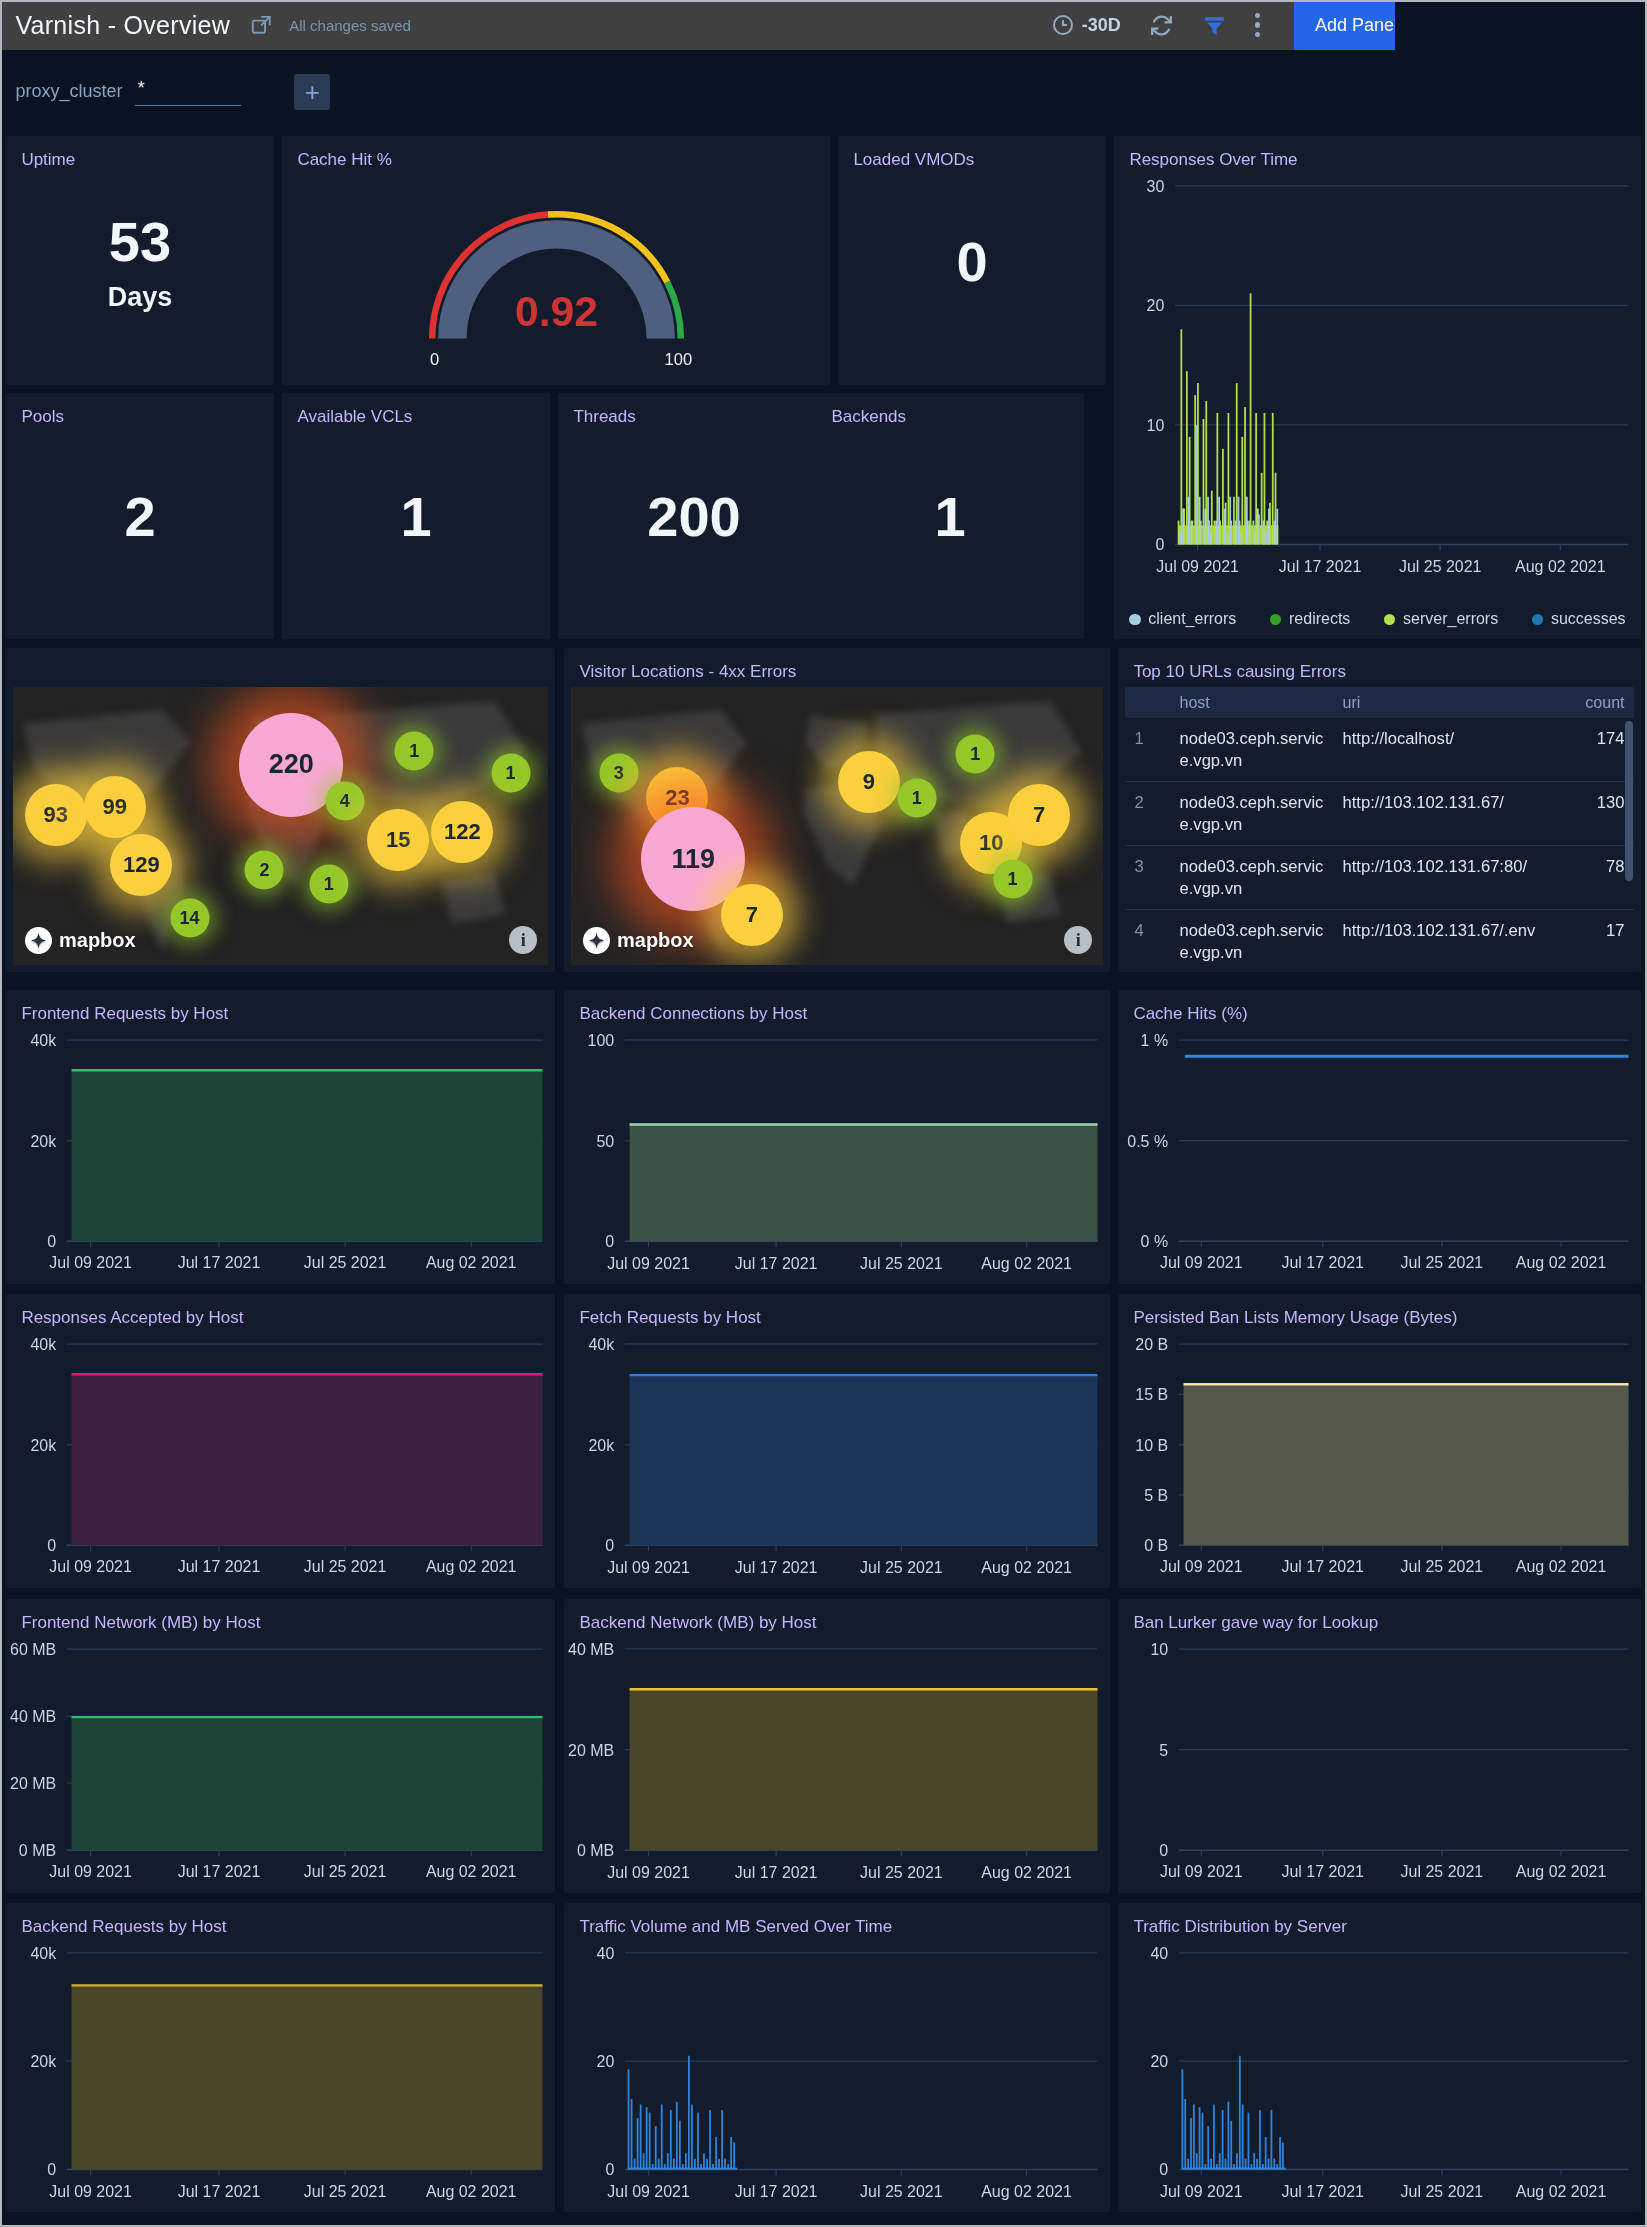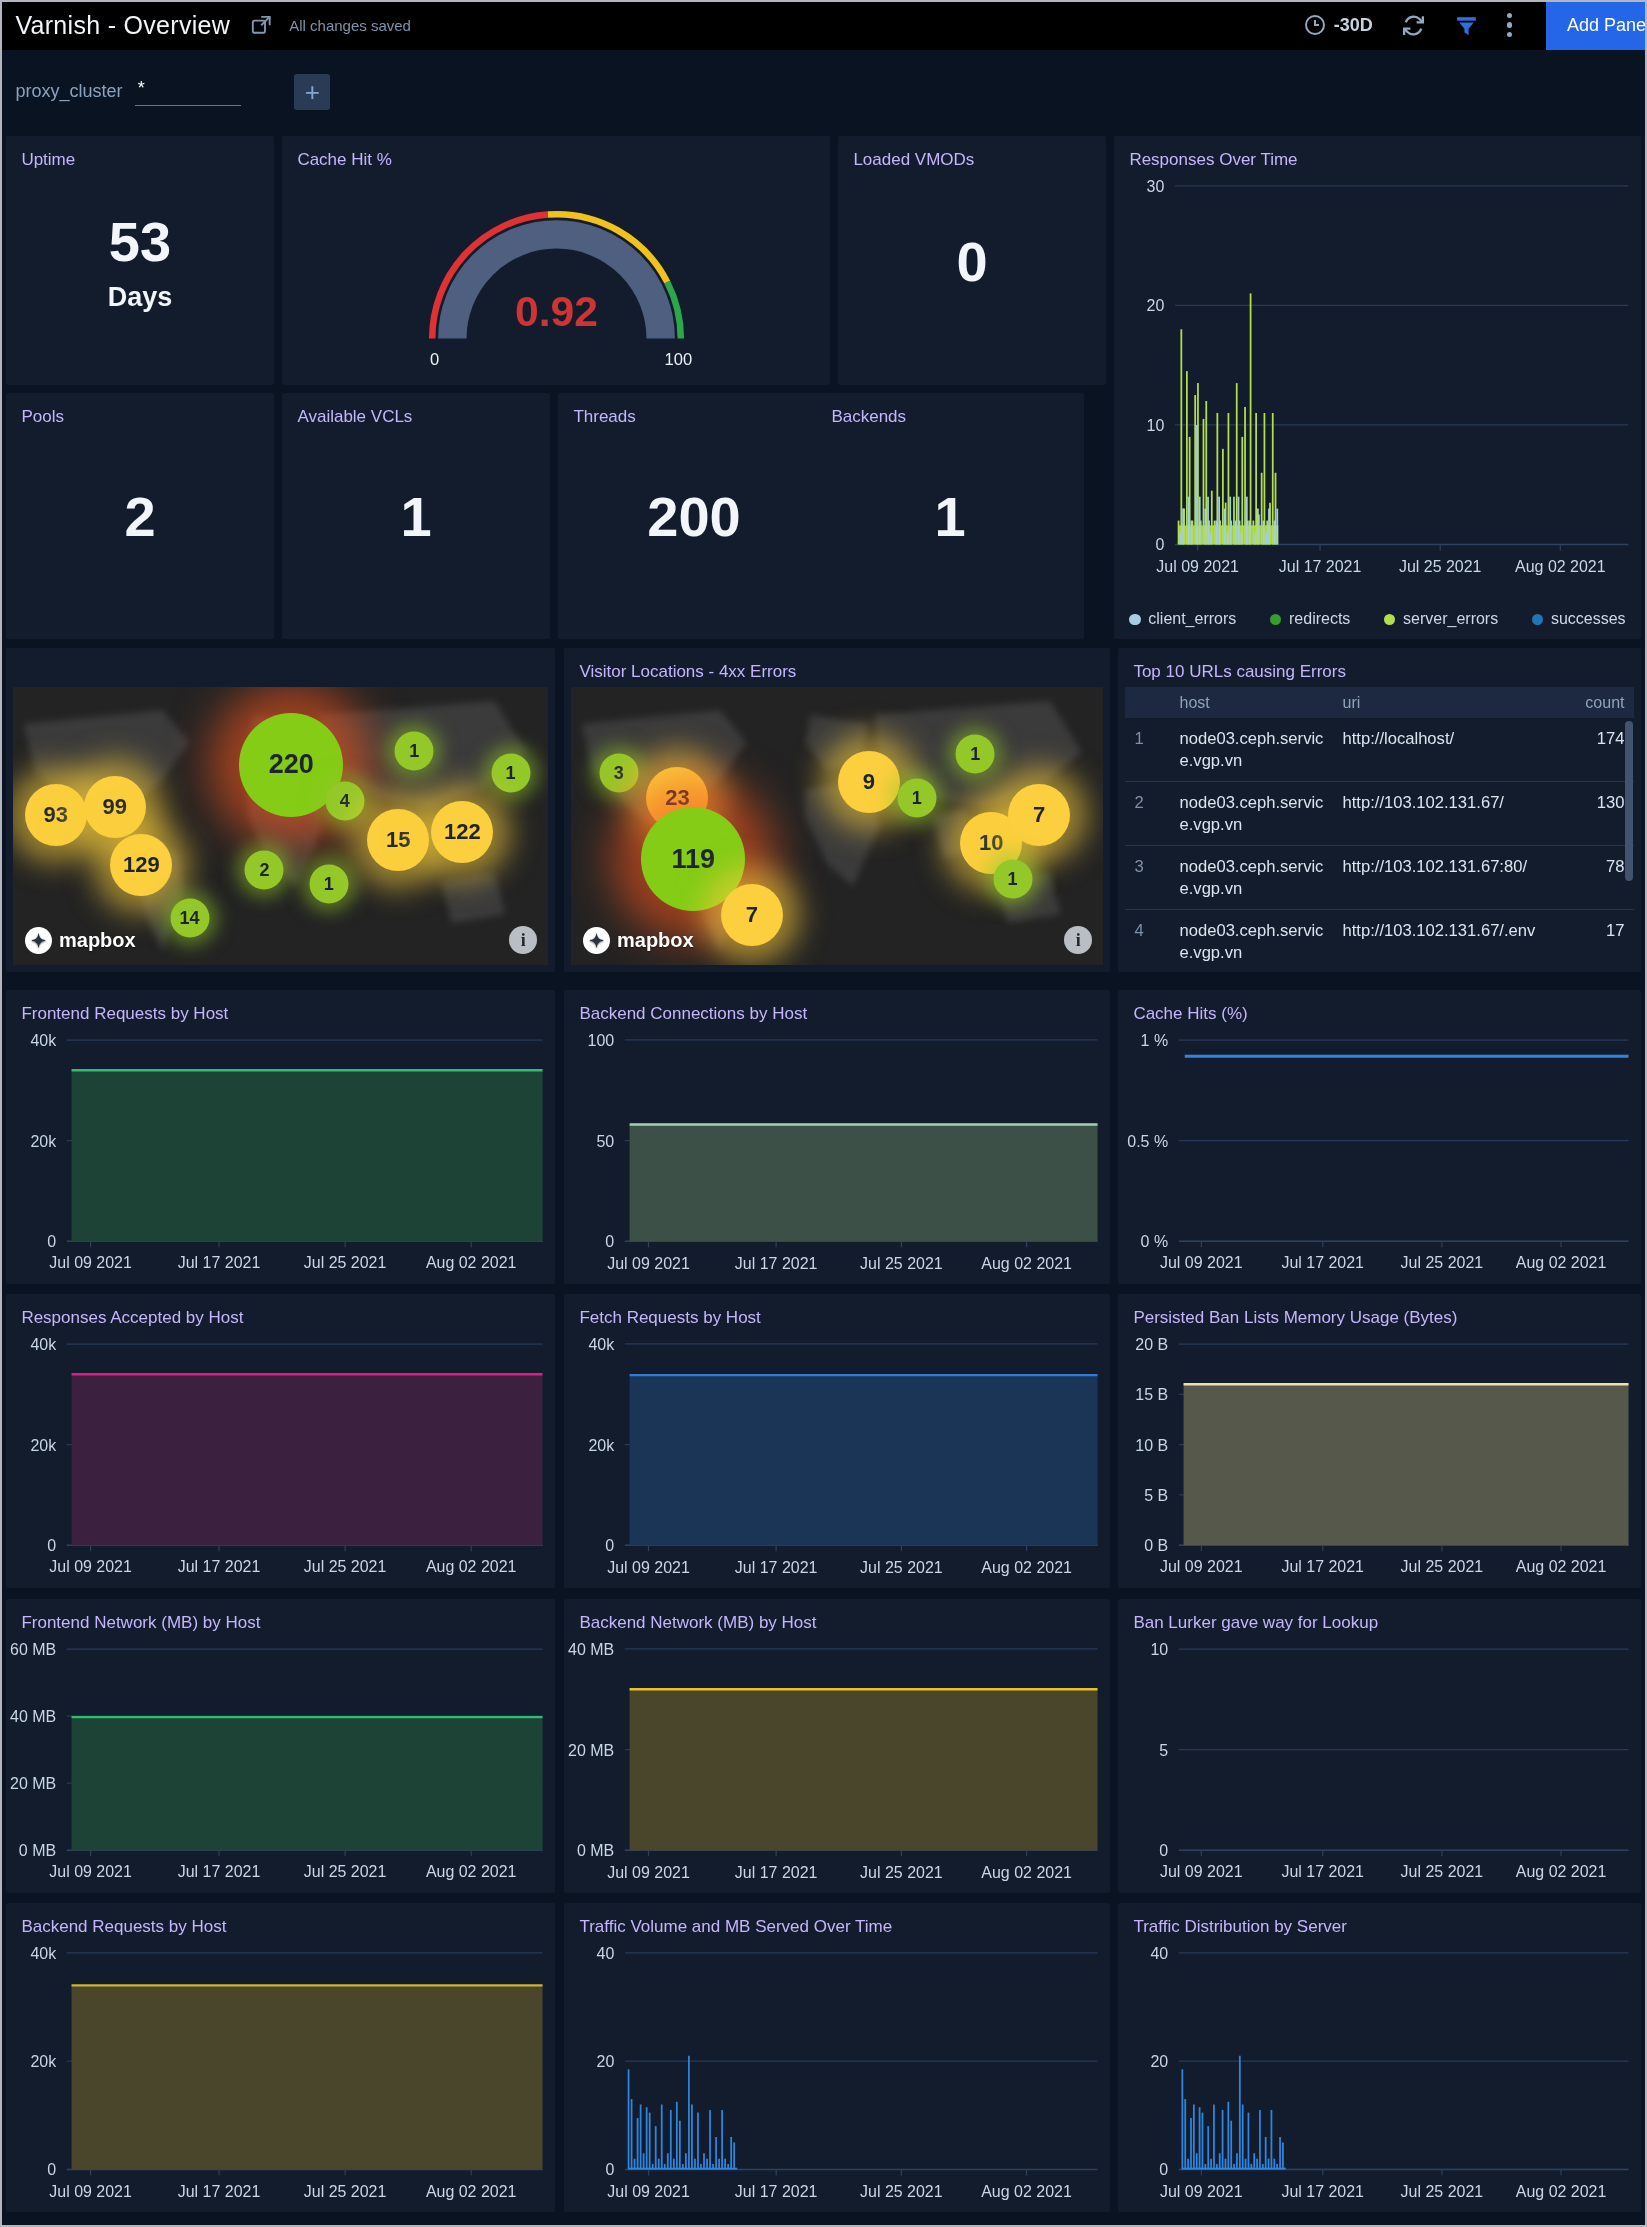--- a/index.html
+++ b/index.html
@@ -1,18 +1,18 @@
 <!DOCTYPE html>
 <html style="font-size:9.5px"><head>
 <meta charset="utf-8">
 <style>
   html,body{margin:0;padding:0;background:#0a1322;}
   body{width:1647px;height:2227px;position:relative;font-family:"Liberation Sans",sans-serif;overflow:hidden;}
   .frame{position:absolute;inset:0;border:2.4px solid #b3b7bd;pointer-events:none;z-index:99;}
-  .header{position:absolute;left:0;top:0;width:1647px;height:50px;background:#000000;display:flex;align-items:center;}
+  .header{position:absolute;left:0;top:0;width:1395px;height:50px;background:#404040;display:flex;align-items:center;}
   .h-title{color:#f2f6fa;font-size:25px;font-weight:400;margin-left:15.4px;letter-spacing:0.3px;}
   .share{margin-left:20px;display:flex;align-items:center;}
   .saved{color:#7d93ad;font-size:15px;margin-left:16.6px;}
   .h-right{position:absolute;right:0;top:0;height:50px;display:flex;align-items:center;gap:28px;padding-right:0;}
   .h-ico{display:flex;align-items:center;gap:7px;color:#c6d4e2;font-size:18px;font-weight:bold;cursor:pointer;}
   .kebab{display:flex;flex-direction:column;gap:4.1px;}
   .kebab i{width:5.3px;height:5.3px;border-radius:50%;background:#93a9c0;}
   .addpanel{background:#2566e8;color:#fff;border:none;font-size:18px;font-family:inherit;height:50px;padding:0 18px 0 21px;margin-left:6px;cursor:pointer;white-space:nowrap;width:101px;overflow:hidden;text-align:left;}
   .varbar{position:absolute;left:0;top:50px;width:1647px;height:83px;display:flex;align-items:center;}
   .vlabel{color:#8aa2bd;font-size:18px;margin-left:15.4px;}
@@ -30,21 +30,21 @@
   .legitem{display:flex;align-items:center;gap:7.7px;}
   .dot{width:11.2px;height:11.2px;border-radius:50%;display:inline-block;}
   .mapcanvas{position:absolute;left:7px;right:7px;top:39px;bottom:7px;background:#232323;overflow:hidden;}
   .landmass{position:absolute;inset:0;width:100%;height:100%;filter:blur(3.6px);opacity:.95;}
   .bubble{position:absolute;transform:translate(-50%,-50%);border-radius:50%;display:flex;align-items:center;justify-content:center;color:#1d2530;font-weight:bold;z-index:2;}
   .sm{width:39px;height:39px;font-size:18px;}
   .md{width:62px;height:62px;font-size:22px;}
   .lg{width:104px;height:104px;font-size:27px;}
   .green{background:#94c829;box-shadow:0 0 16.6px 8.3px rgba(148,200,41,.5);}
   .yellow{background:#fbcf3d;box-shadow:0 0 28px 18px rgba(251,207,61,.55);}
-  .orange{background:#84cc16;box-shadow:0 0 44px 30px rgba(242,87,30,.6);}
+  .orange{background:#f9a8d4;box-shadow:0 0 44px 30px rgba(242,87,30,.6);}
   .mblogo{position:absolute;left:12px;bottom:10.7px;display:flex;align-items:center;gap:7px;z-index:5;color:#fff;font-size:20px;font-weight:bold;text-shadow:0 0.6px 1.8px rgba(0,0,0,.6);}
   .mbicon{width:27px;height:27px;border-radius:50%;background:#fff;color:#29323d;display:flex;align-items:center;justify-content:center;font-size:18px;}
   .infobtn{position:absolute;right:10.7px;bottom:10.7px;width:28px;height:28px;border-radius:50%;background:#b9bec5;color:#23282e;display:flex;align-items:center;justify-content:center;font-size:18px;font-weight:bold;font-family:"Liberation Serif",serif;z-index:5;}
   .twrap{position:absolute;left:7px;right:7px;top:39px;bottom:4.7px;overflow:hidden;}
   .thead{background:#1d2940;color:#8ea3ba;font-size:16px;height:31px;align-items:center;}
   .thead,.trow{display:grid;grid-template-columns:33px 151px 1fr 71px;column-gap:12px;padding:0 9.5px;}
   .trow{padding-top:9.5px;padding-bottom:9.5px;border-bottom:1.2px solid #26334a;color:#dbe5f0;font-size:16.6px;line-height:22px;}
   .c-rank{color:#7e91a8;}
   .c-host,.c-uri{word-break:break-all;}
   .c-count{text-align:right;}

